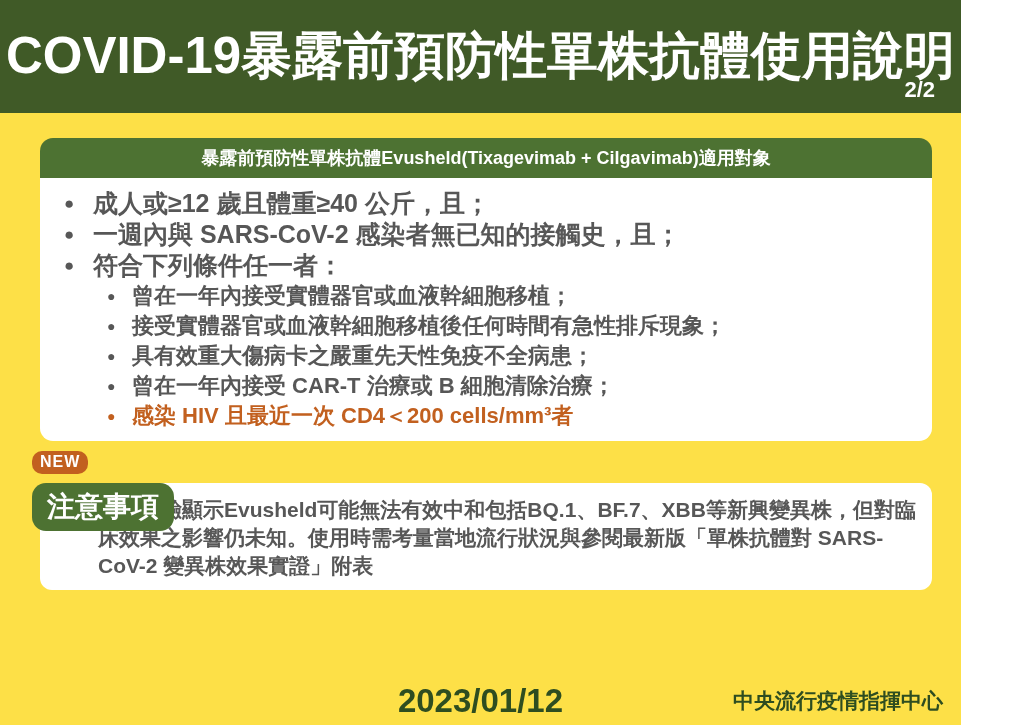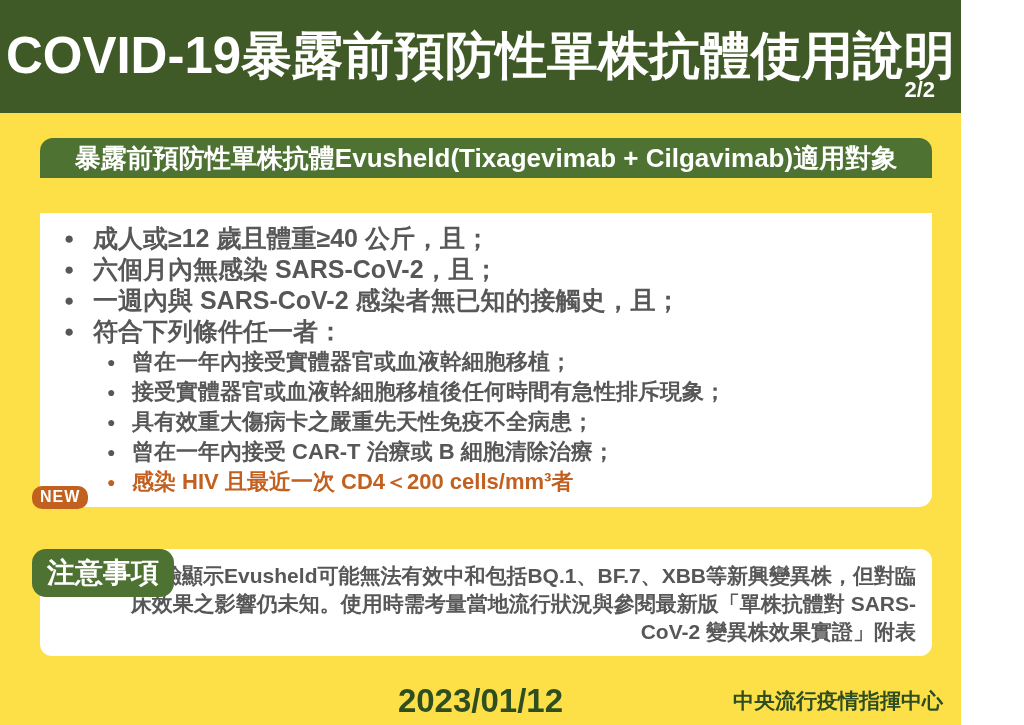--- a/index.html
+++ b/index.html
@@ -42,30 +42,29 @@
   
   .card1 { margin: 25px 29px 0 40px; }
   .card1-banner {
     background: #4d7232;
     border-radius: 13px 13px 0 0;
     height: 40px;
     display: flex;
     align-items: center;
     justify-content: center;
     color: #ffffff;
-    font-size: 26px;
+    font-size: 18px;
     font-weight: bold;
     white-space: nowrap;
   }
   .card1-body {
     position: relative;
     background: #ffffff;
     border-radius: 0 0 13px 13px;
     padding: 10px 20px 10px 22px;
-    margin-top: 35px;
   }
 
   ul { list-style: none; }
   .main-item {
     position: relative;
     padding-left: 31px;
     font-size: 25px;
     font-weight: bold;
     color: #575757;
     line-height: 31px;
@@ -109,21 +108,20 @@
     font-weight: bold;
     letter-spacing: 1px;
     padding: 2px 8px 3px 8px;
     border-radius: 10px;
   }
 
   
   .notes-section {
     position: relative;
     margin: 15px 29px 0 40px;
-    text-align: right;
   }
   .notes-tab {
     position: absolute;
     left: -8px;
     top: 0;
     width: 142px;
     height: 48px;
     background: #4d7232;
     border-radius: 14px;
     display: flex;
@@ -188,21 +186,20 @@
   <div class="header">
     <div class="header-title">COVID-19暴露前預防性單株抗體使用說明</div>
     <div class="page-number">2/2</div>
   </div>
 
   <div class="card1">
     <div class="card1-banner">暴露前預防性單株抗體Evusheld(Tixagevimab + Cilgavimab)適用對象</div>
     <div class="card1-body">
       <ul>
         <li class="main-item">成人或≥12 歲且體重≥40 公斤，且；</li>
-        <li class="main-item">六個月內無感染 SARS-CoV-2，且；</li>
         <li class="main-item">一週內與 SARS-CoV-2 感染者無已知的接觸史，且；</li>
         <li class="main-item">符合下列條件任一者：</li>
       </ul>
       <ul>
         <li class="sub-item">曾在一年內接受實體器官或血液幹細胞移植；</li>
         <li class="sub-item">接受實體器官或血液幹細胞移植後任何時間有急性排斥現象；</li>
         <li class="sub-item">具有效重大傷病卡之嚴重先天性免疫不全病患；</li>
         <li class="sub-item">曾在一年內接受 CAR-T 治療或 B 細胞清除治療；</li>
         <li class="sub-item orange">感染 HIV 且最近一次 CD4＜200 cells/mm³者</li>
       </ul>

